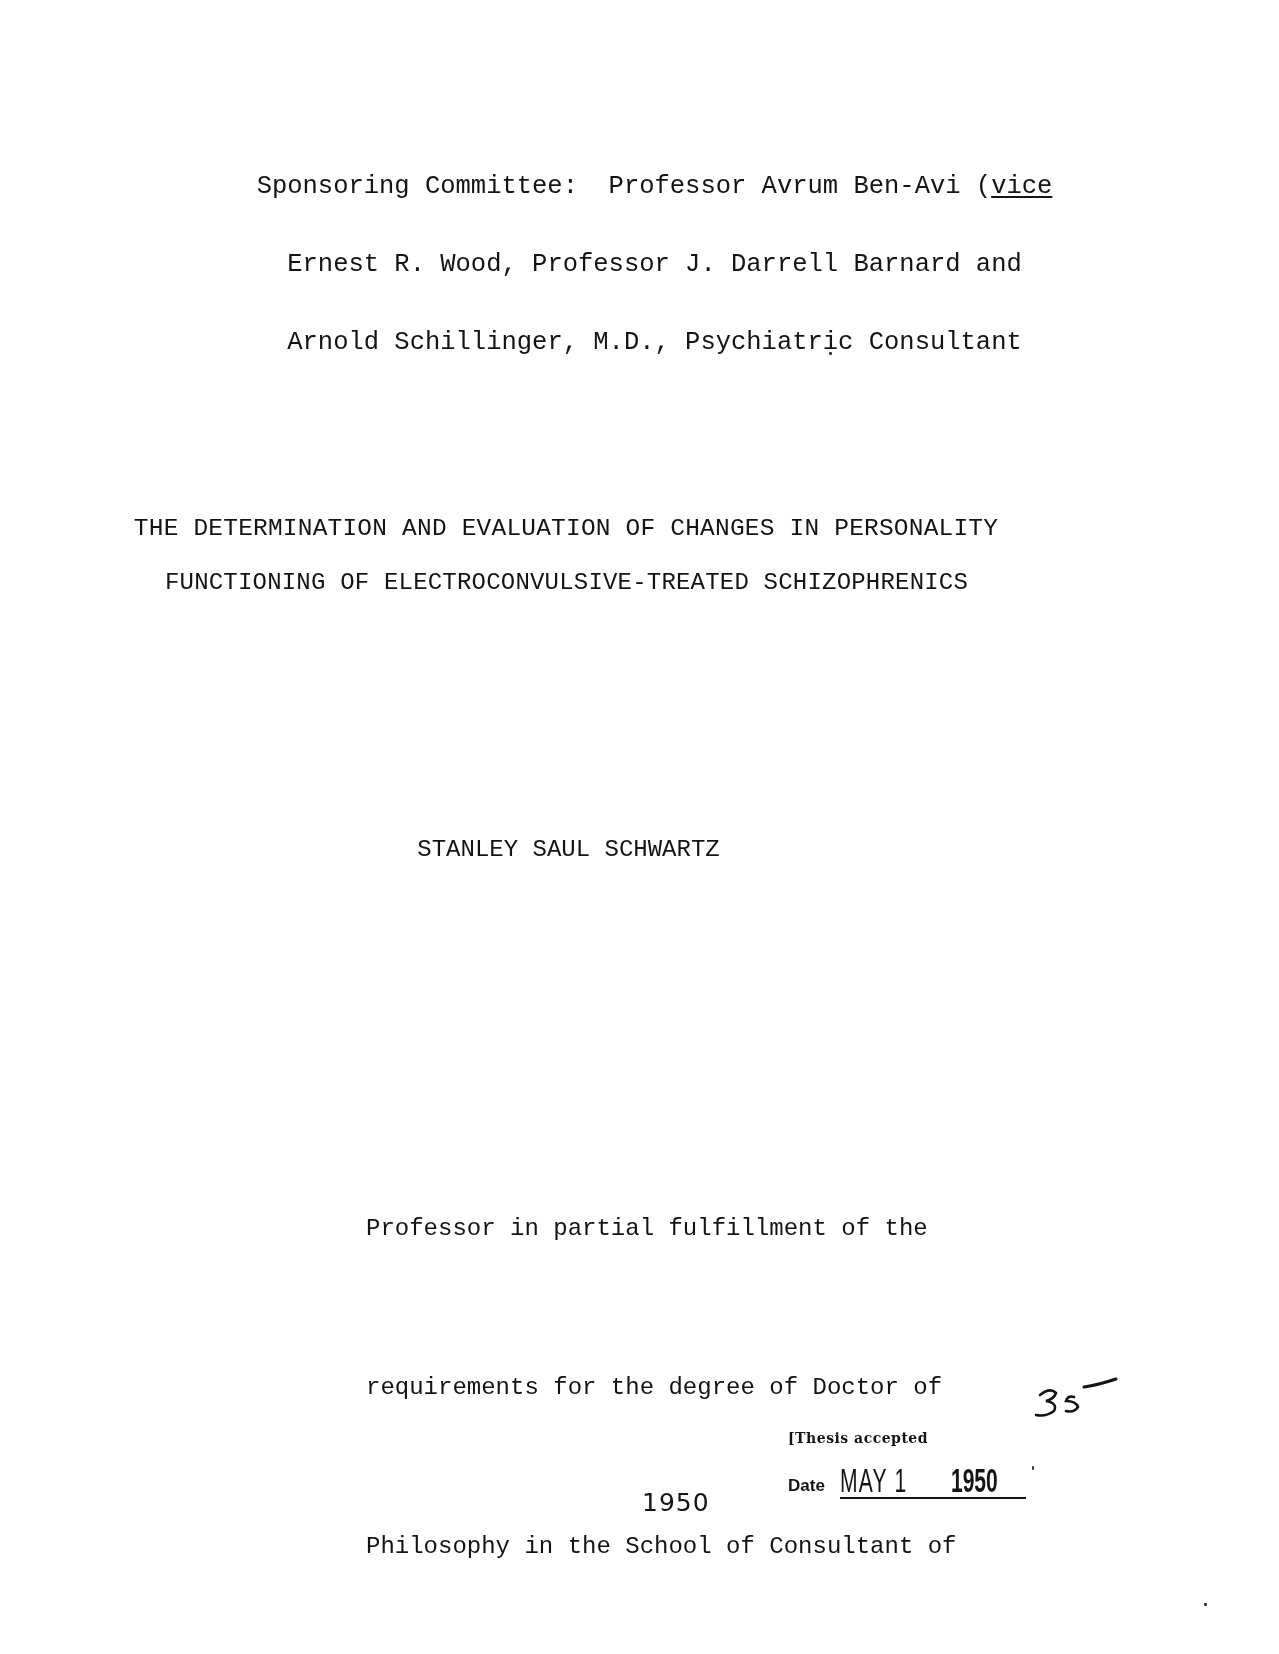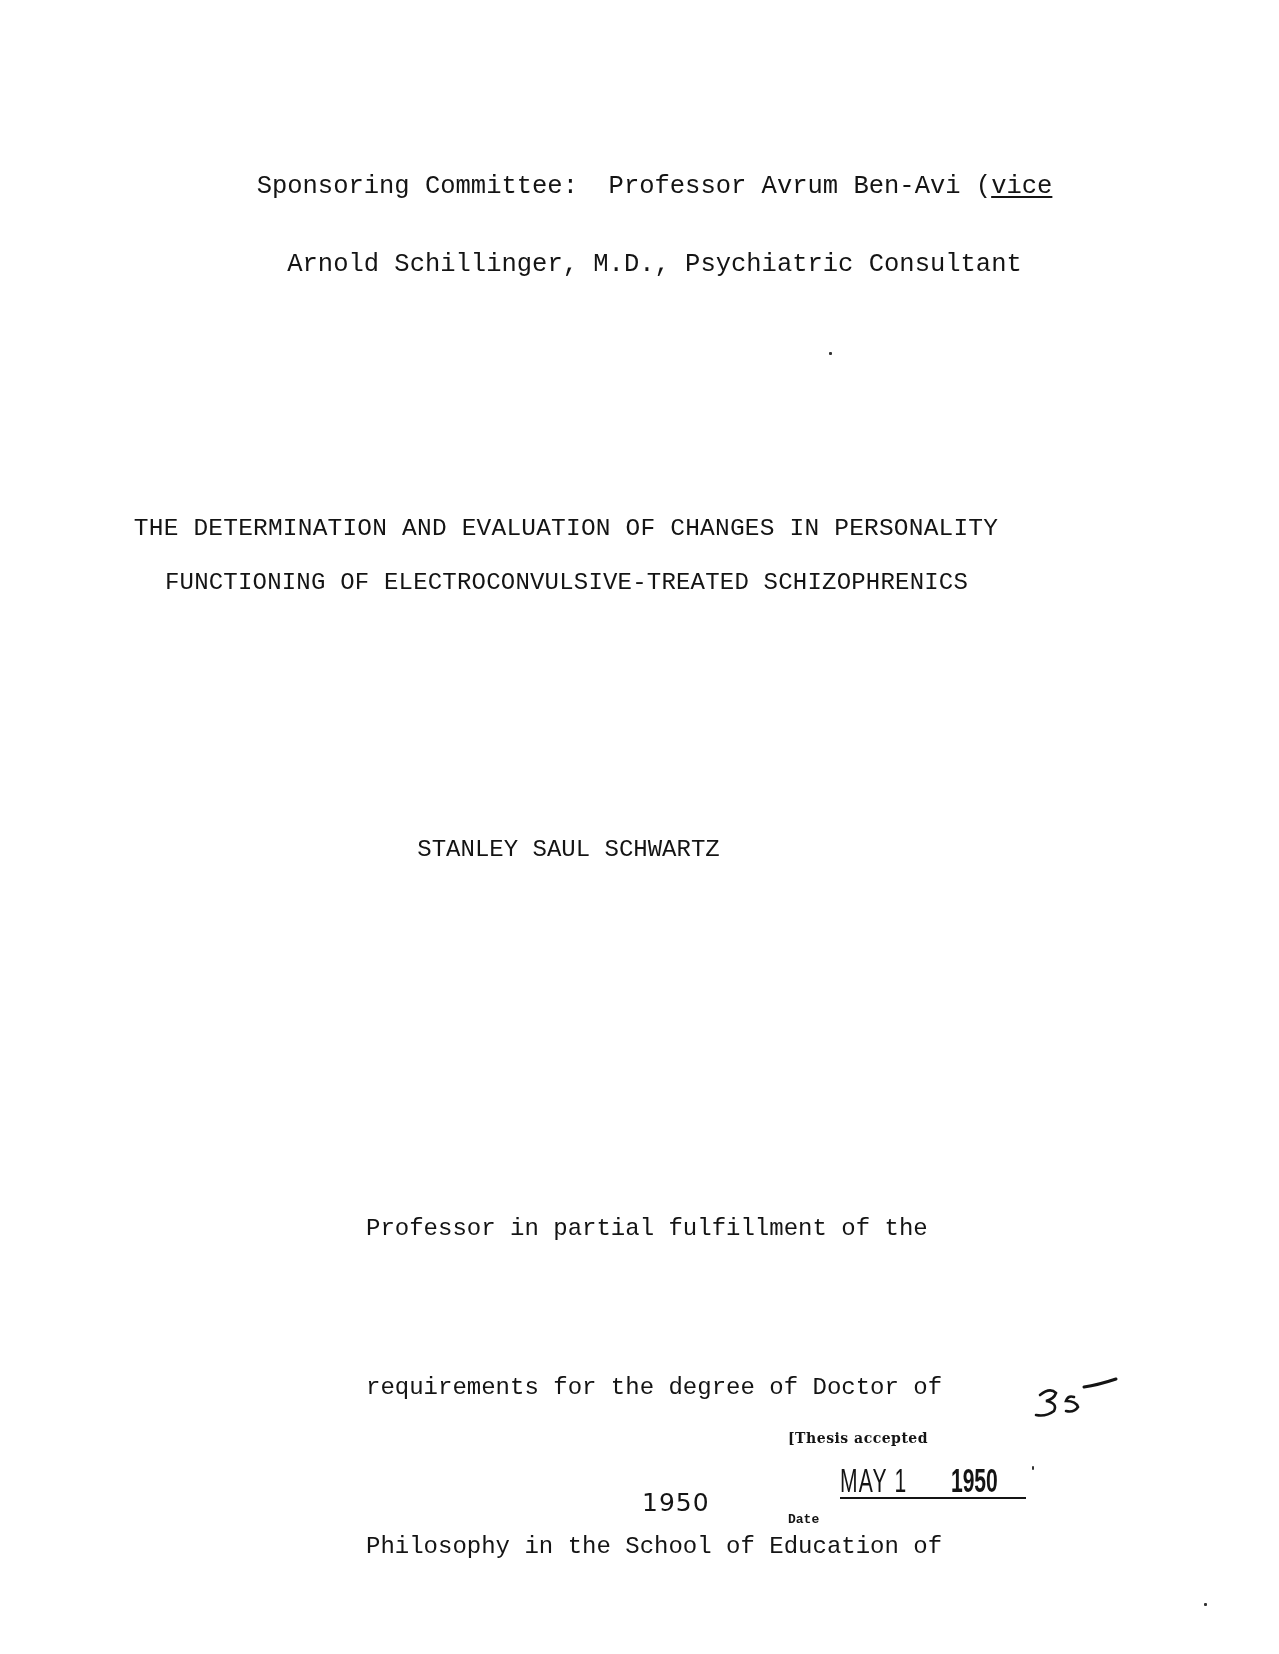--- a/index.html
+++ b/index.html
@@ -10,45 +10,46 @@
     .committee .line { display: block; }
     .u { text-decoration: underline; text-decoration-thickness: 2px; text-underline-offset: 3px; }
     .title { left: 0; width: 1112px; text-align: center; font-size: 24px; letter-spacing: 0.2px; }
     .title1 { top: 515px; padding-left: 20px; box-sizing: border-box; font-size: 24.5px; }
     .title2 { top: 569px; padding-left: 21px; box-sizing: border-box; }
     .author { left: 0; width: 1071px; text-align: center; top: 836px; font-size: 24px; padding-left: 66px; box-sizing: border-box; }
     .submitted { left: 366px; top: 1096px; width: 660px; font-size: 24px; line-height: 53px; }
     .submitted .line { display: block; }
     .year { left: 642px; top: 1488px; font-family: "DejaVu Sans", sans-serif; font-size: 25px; letter-spacing: 1px; }
     .stamp1 { left: 788px; top: 1430px; font-family: "DejaVu Serif", serif; font-weight: bold; font-size: 14px; letter-spacing: 0.5px; }
-    .stamp-date-label { left: 788px; top: 1476px; font-family: Liberation Mono, monospace; font-weight: bold; font-size: 13px; margin-top: 36px; }
+    .stamp-date-label { left: 788px; top: 1476px; font-family: Liberation Sans, sans-serif; font-weight: bold; font-size: 17px; }
     .stamp-date { left: 840px; top: 1463px; width: 186px; border-bottom: 2.5px solid #141414; font-family: "Liberation Sans", sans-serif; font-size: 34px; line-height: 34px; transform: scaleX(0.62); transform-origin: left top; width: 300px; }
     .stamp-date .d { letter-spacing: 2px; }
     .hand { left: 1024px; top: 1355px; width: 90px; height: 50px; }
     .speck { width: 3px; height: 3px; background: #333; border-radius: 1px; }
   </style>
 </head>
 <body>
 
 <div class="abs typed committee">
   <span class="line"><span>Sponsoring Committee:  Professor Avrum Ben-Avi (</span><span class="u">vice</span></span>
+  <span class="line">Ernest R. Wood, Professor J. Darrell Barnard and</span>
   <span class="line">Arnold Schillinger, M.D., Psychiatric Consultant</span>
 </div>
 
 <div class="abs speck" style="left:829px; top:352px;"></div>
 
 <div class="abs typed title title1">THE DETERMINATION AND EVALUATION OF CHANGES IN PERSONALITY</div>
 <div class="abs typed title title2">FUNCTIONING OF ELECTROCONVULSIVE-TREATED SCHIZOPHRENICS</div>
 
 <div class="abs typed author">STANLEY SAUL SCHWARTZ</div>
 
 <div class="abs typed submitted">
   <span class="line">Professor in partial fulfillment of the</span>
   <span class="line">requirements for the degree of Doctor of</span>
-  <span class="line">Philosophy in the School of Education of</span>
+  <span class="line">Philosophy in the School of Consultant of</span>
   
 </div>
 
 <div class="abs hand">
   <svg width="90" height="50" viewBox="0 0 90 50">
     <path d="M8 22 Q18 14 24 20 Q22 26 14 28 Q26 30 22 38 Q14 44 4 42" fill="none" stroke="#141414" stroke-width="2.6" stroke-linecap="round"></path>
     <path d="M42 24 Q36 22 34 28 Q44 28 46 34 Q42 40 34 38" fill="none" stroke="#141414" stroke-width="2.6" stroke-linecap="round"></path>
     <path d="M52 14 Q66 12 84 6" fill="none" stroke="#141414" stroke-width="3" stroke-linecap="round"></path>
   </svg>
 </div>

